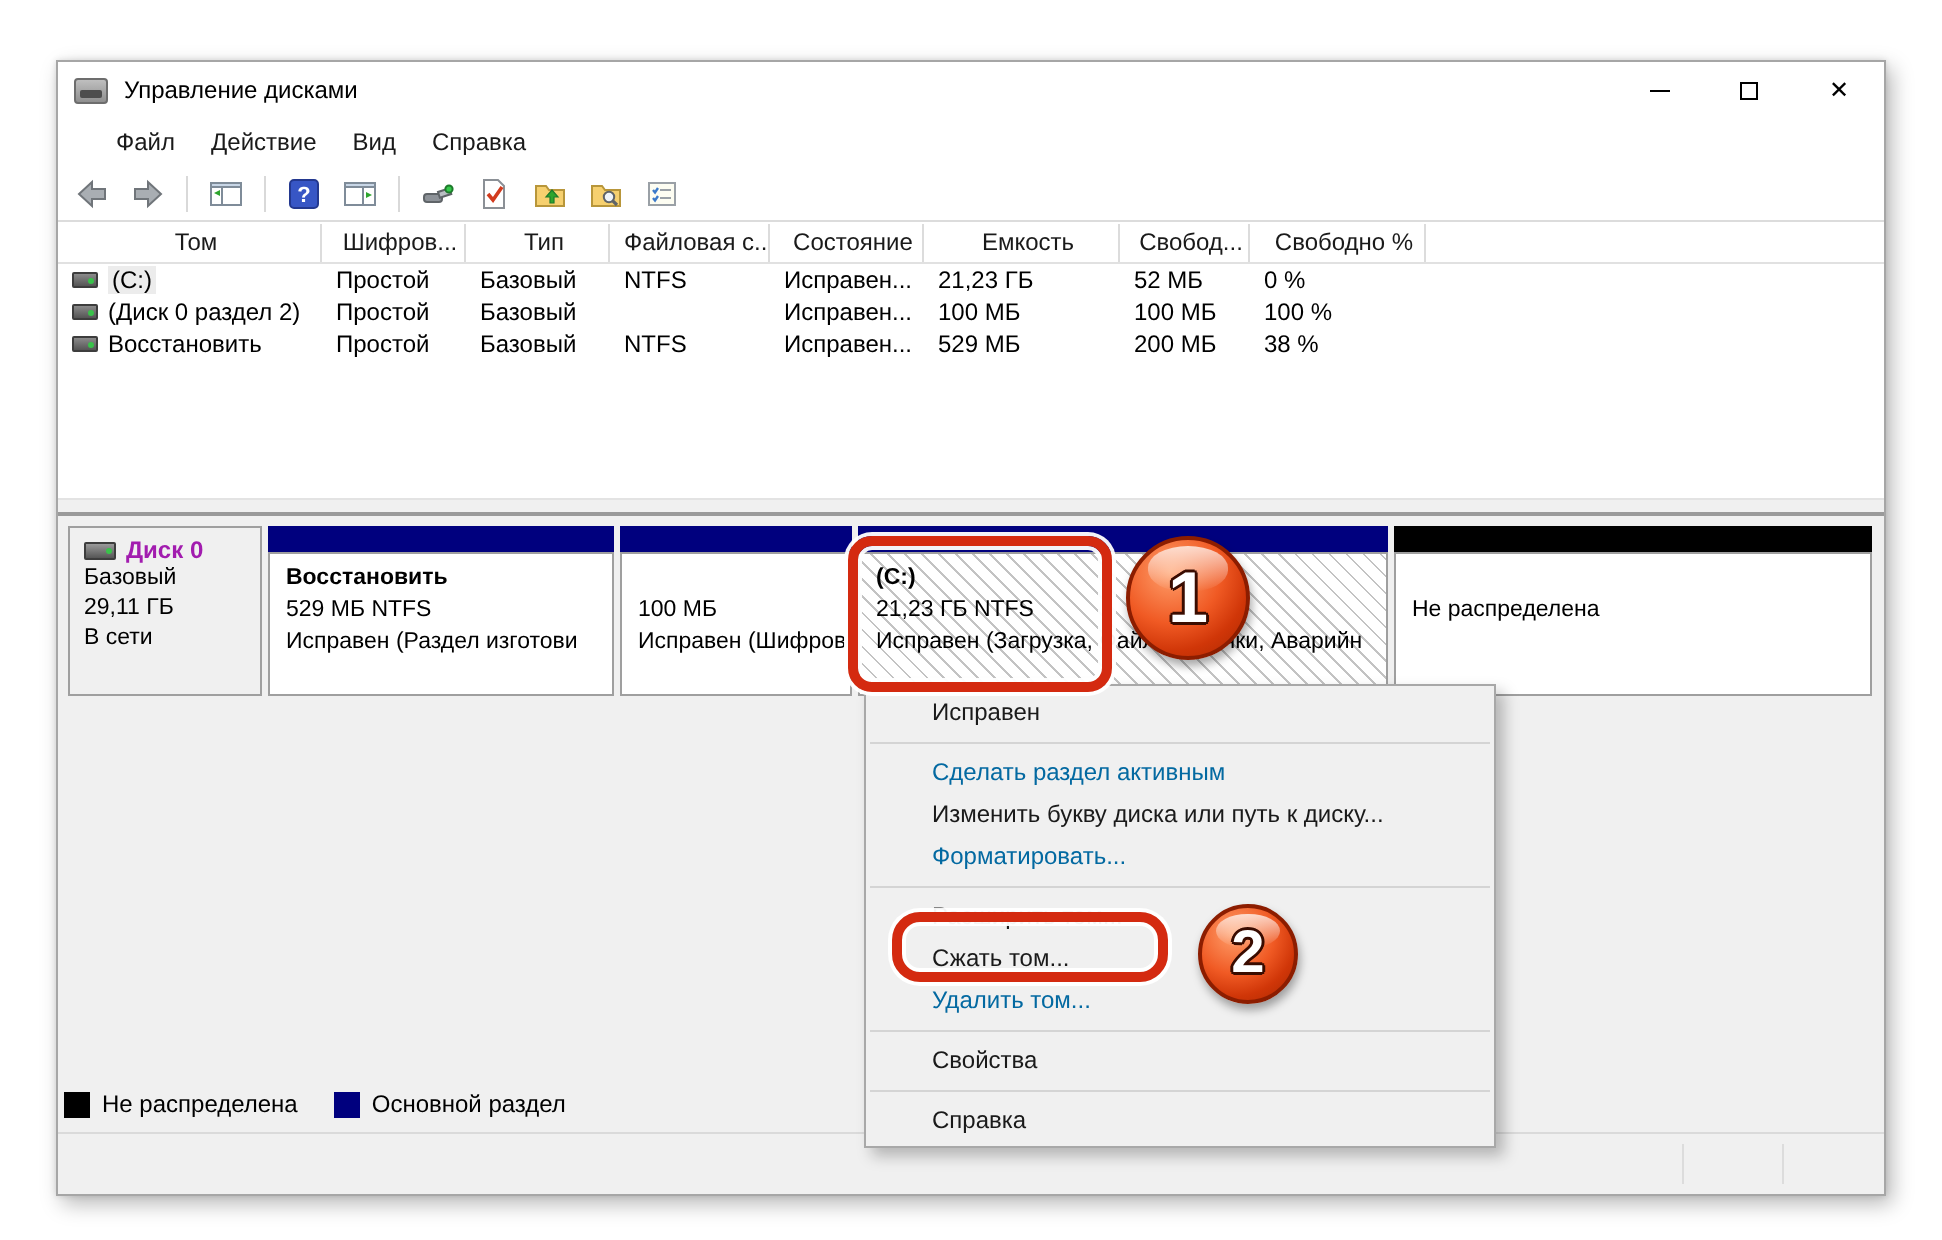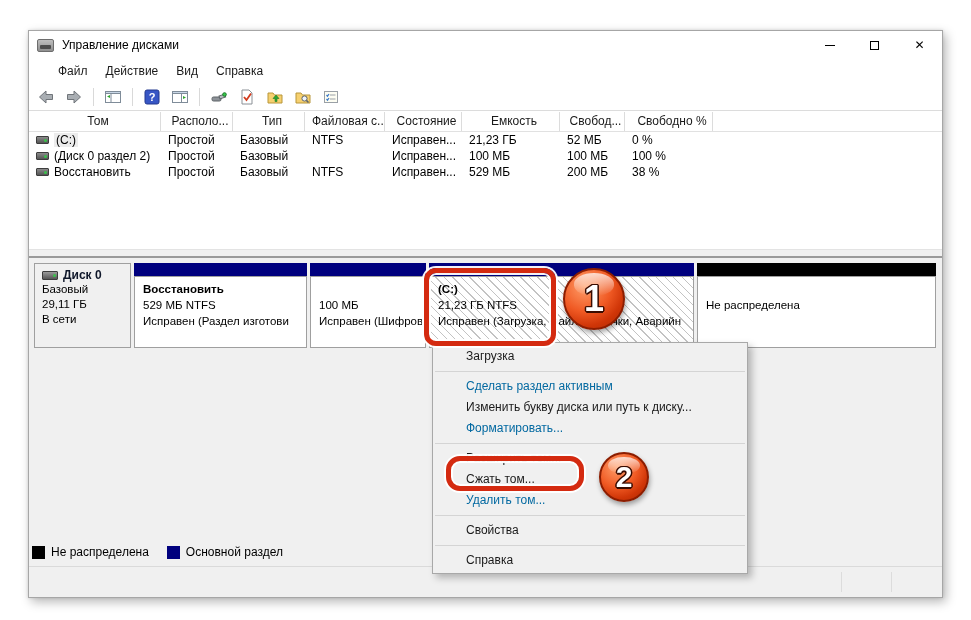--- a/index.html
+++ b/index.html
@@ -57,21 +57,21 @@
   .splitter { position:absolute; left:0; top:218px; right:0; height:9px; background:#f0f0f0;
     border-top:1px solid #e3e3e3; }
   .splitter::after { content:""; position:absolute; left:0; right:0; bottom:0; height:2px; background:#9a9a9a; }
 
   
   .lowerpane { position:absolute; left:0; top:227px; right:0; bottom:31px; background:#f0f0f0; }
 
   .diskrow { position:absolute; left:5px; top:5px; height:85px; display:flex; }
   .diskhdr { width:97px; height:85px; background:#f0f0f0; border:1px solid #9f9f9f;
     padding:4px 7px; flex:0 0 auto; }
-  .diskhdr .dh1 { display:flex; align-items:center; gap:5px; font-size:12px; font-weight:bold; color:#0f172a; }
+  .diskhdr .dh1 { display:flex; align-items:center; gap:5px; font-size:12px; font-weight:bold; color:#a21caf; }
   .disk-ic { width:16px; height:9px; background:linear-gradient(#9a9a9a,#565656); border:1px solid #3d3d3d;
     border-radius:1px; position:relative; flex:0 0 auto; }
   .disk-ic::after { content:""; position:absolute; right:1px; top:2px; width:3px; height:3px;
     background:#39c24a; border-radius:50%; }
   .diskhdr .dhl { font-size:11.5px; color:#000; line-height:15px; }
 
   .parts { display:flex; margin-left:3px; }
   .part { display:flex; flex-direction:column; margin-right:3px; }
   .band { height:13px; }
   .band-primary { background:#00007e; }
@@ -220,21 +220,21 @@
             <line x1="8" y1="7" x2="13.5" y2="7" stroke="#9aa0a6"></line>
             <path d="M4.5 11 L5.5 12.2 L7 10" fill="none" stroke="#3b79c9" stroke-width="1.2"></path>
             <line x1="8" y1="11" x2="13.5" y2="11" stroke="#9aa0a6"></line>
           </svg>
       </span>
     </div>
 
     <div class="listpane">
       <div class="lv-header">
         <div class="lv-h c0">Том</div>
-        <div class="lv-h c1">Располо...</div>
+        <div class="lv-h c1">Шифров...</div>
         <div class="lv-h c2">Тип</div>
         <div class="lv-h c3">Файловая с...</div>
         <div class="lv-h c4">Состояние</div>
         <div class="lv-h c5">Емкость</div>
         <div class="lv-h c6">Свобод...</div>
         <div class="lv-h c7">Свободно %</div>
       </div>
 
       <div class="lv-row">
         <div class="lv-c c0 vol-cell">
@@ -339,21 +339,21 @@
       </div>
     </div>
 
     <div class="statusbar">
       <span class="sb-div" style="right:100px;"></span>
       <span class="sb-div" style="right:50px;"></span>
     </div>
   </div>
 
   <div class="ctxmenu">
-    <div class="ci">Загрузка</div>
+    <div class="ci">Исправен</div>
     <div class="csep"></div>
     <div class="ci disabled">Сделать раздел активным</div>
     <div class="ci">Изменить букву диска или путь к диску...</div>
     <div class="ci disabled">Форматировать...</div>
     <div class="csep"></div>
     <div class="ci">Расширить том...</div>
     <div class="ci">Сжать том...</div>
     <div class="ci disabled">Удалить том...</div>
     <div class="csep"></div>
     <div class="ci">Свойства</div>

